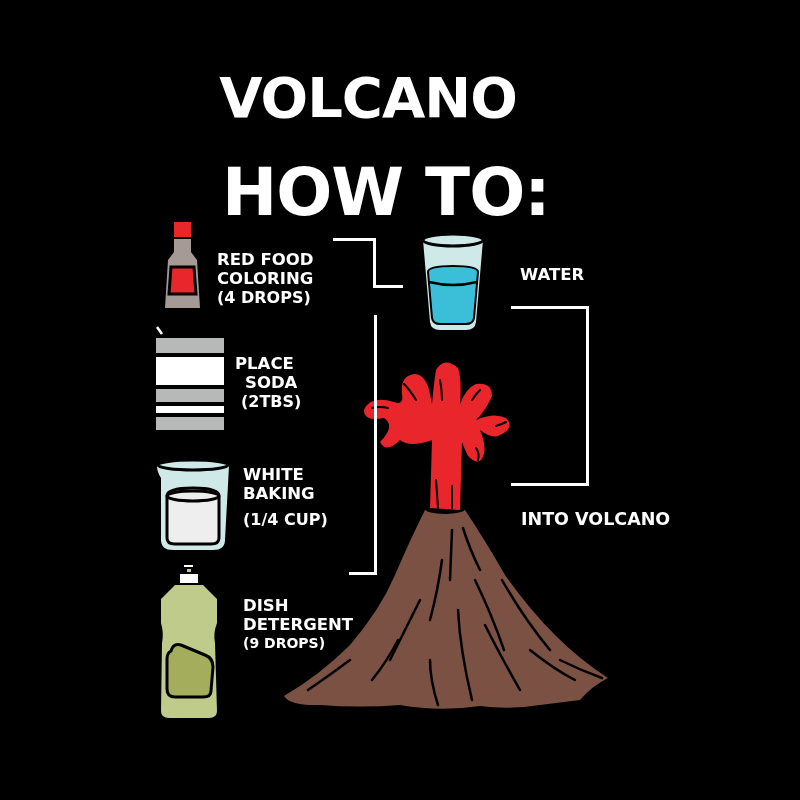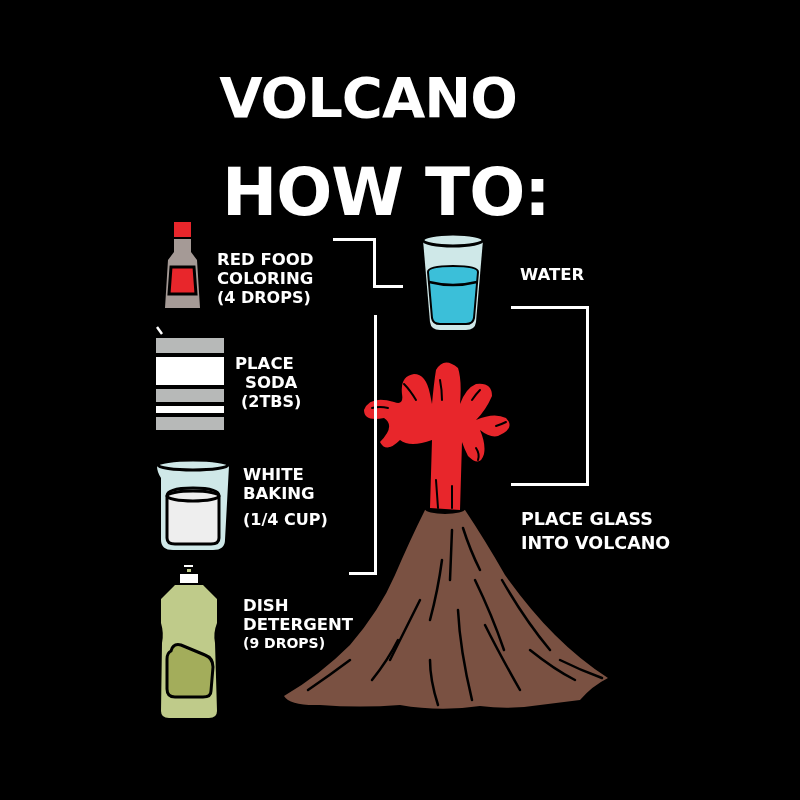--- a/index.html
+++ b/index.html
@@ -149,15 +149,14 @@
 
 <div class="abs label lbl-dish">
   <div>DISH</div>
   <div>DETERGENT</div>
   <div class="sub" style="font-size:14px">(9 DROPS)</div>
 </div>
 
 <div class="abs label lbl-water">WATER</div>
 
 <div class="abs label lbl-place">
-  <div>PLACE GLASS</div>
   <div>INTO VOLCANO</div>
 </div>
 
 </body></html>

